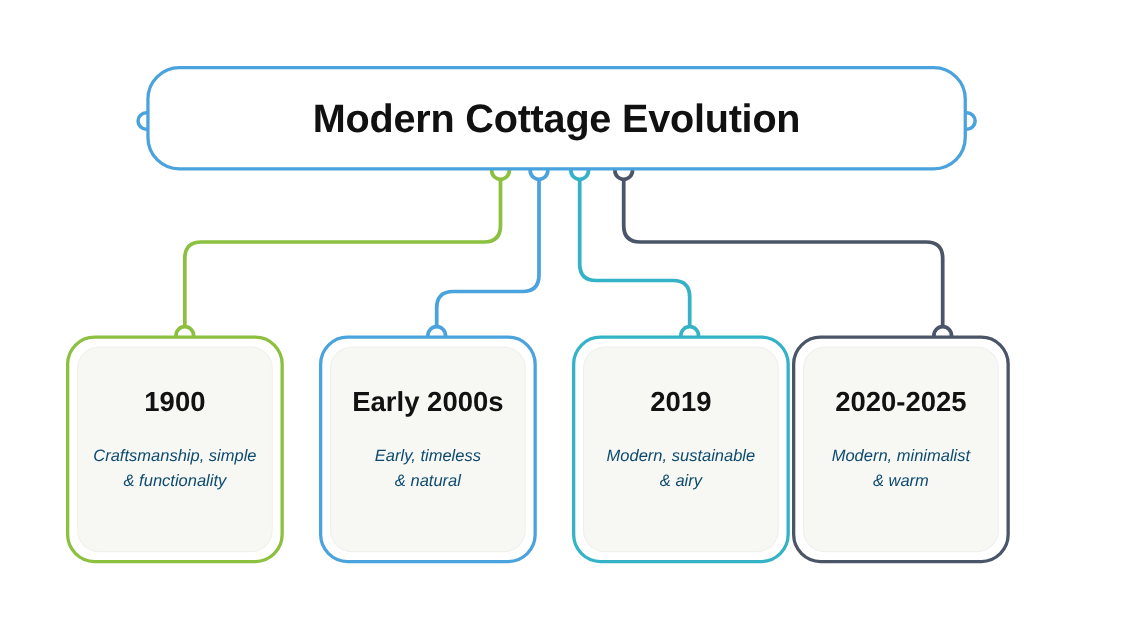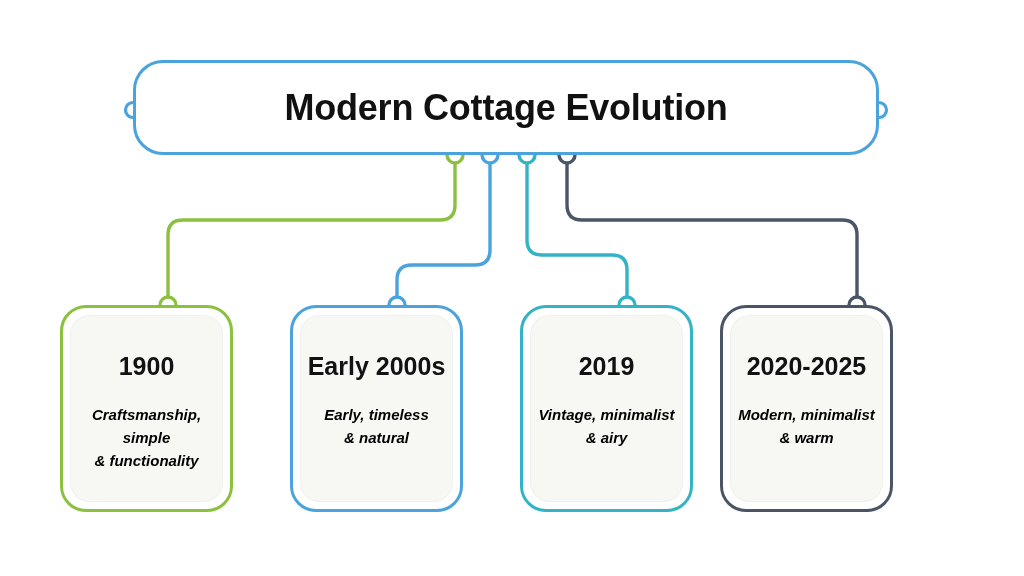--- a/index.html
+++ b/index.html
@@ -30,21 +30,21 @@
     font-weight:bold;
     color:#111111;
     letter-spacing:-0.2px;
     white-space:nowrap;
   }
 
   
   .card{
     position:absolute;
     top:305px;
-    width:173px;height:207px;
+    width:198px;height:207px;
     box-sizing:border-box;
     border:3px solid #888;
     border-radius:26px;
     background:#ffffff;
     padding:7px;
   }
   .card-inner{
     width:100%;height:100%;
     box-sizing:border-box;
     background:#f7f7f4;
@@ -59,23 +59,23 @@
     font-size:25px;
     font-weight:bold;
     color:#121212;
     line-height:1.1;
     text-align:center;
     white-space:nowrap;
   }
   .card-desc{
     margin-top:22px;
     font-size:15px;
-    font-weight:bold;
+    font-weight:normal;
     font-style:italic;
-    color:#000000;
+    color:#0c4a6e;
     line-height:1.55;
     text-align:center;
     padding:0 4px;
   }
 
   .c1{left:60px;}
   .c2{left:290px;}
   .c3{left:520px;}
   .c4{left:720px;}
 </style>
@@ -129,21 +129,21 @@
         <span>Early, timeless</span><br>
         <span>&amp; natural</span>
       </div>
     </div>
   </div>
 
   <div class="card c3" style="border-color: rgb(53, 179, 198);">
     <div class="card-inner">
       <div class="card-title">2019</div>
       <div class="card-desc">
-        <span>Vintage, minimalist</span><br>
+        <span>Modern, sustainable</span><br>
         <span>&amp; airy</span>
       </div>
     </div>
   </div>
 
   <div class="card c4" style="border-color: rgb(74, 85, 104);">
     <div class="card-inner">
       <div class="card-title">2020-2025</div>
       <div class="card-desc">
         <span>Modern, minimalist</span><br>

